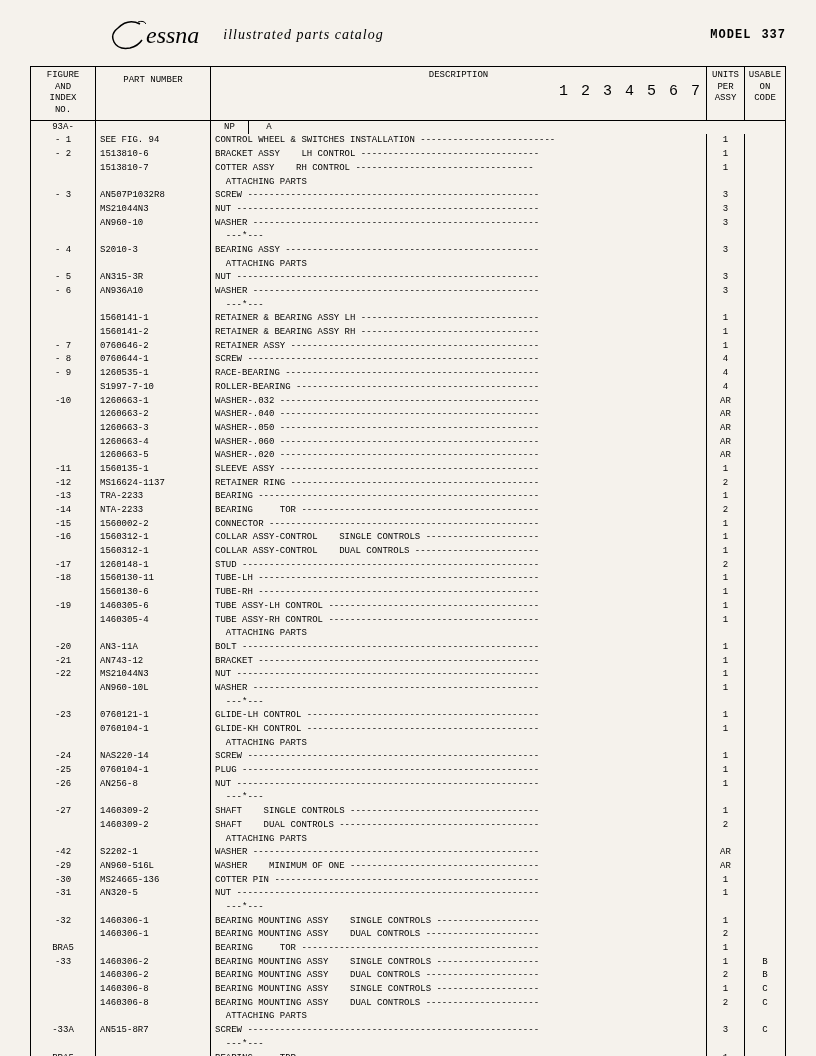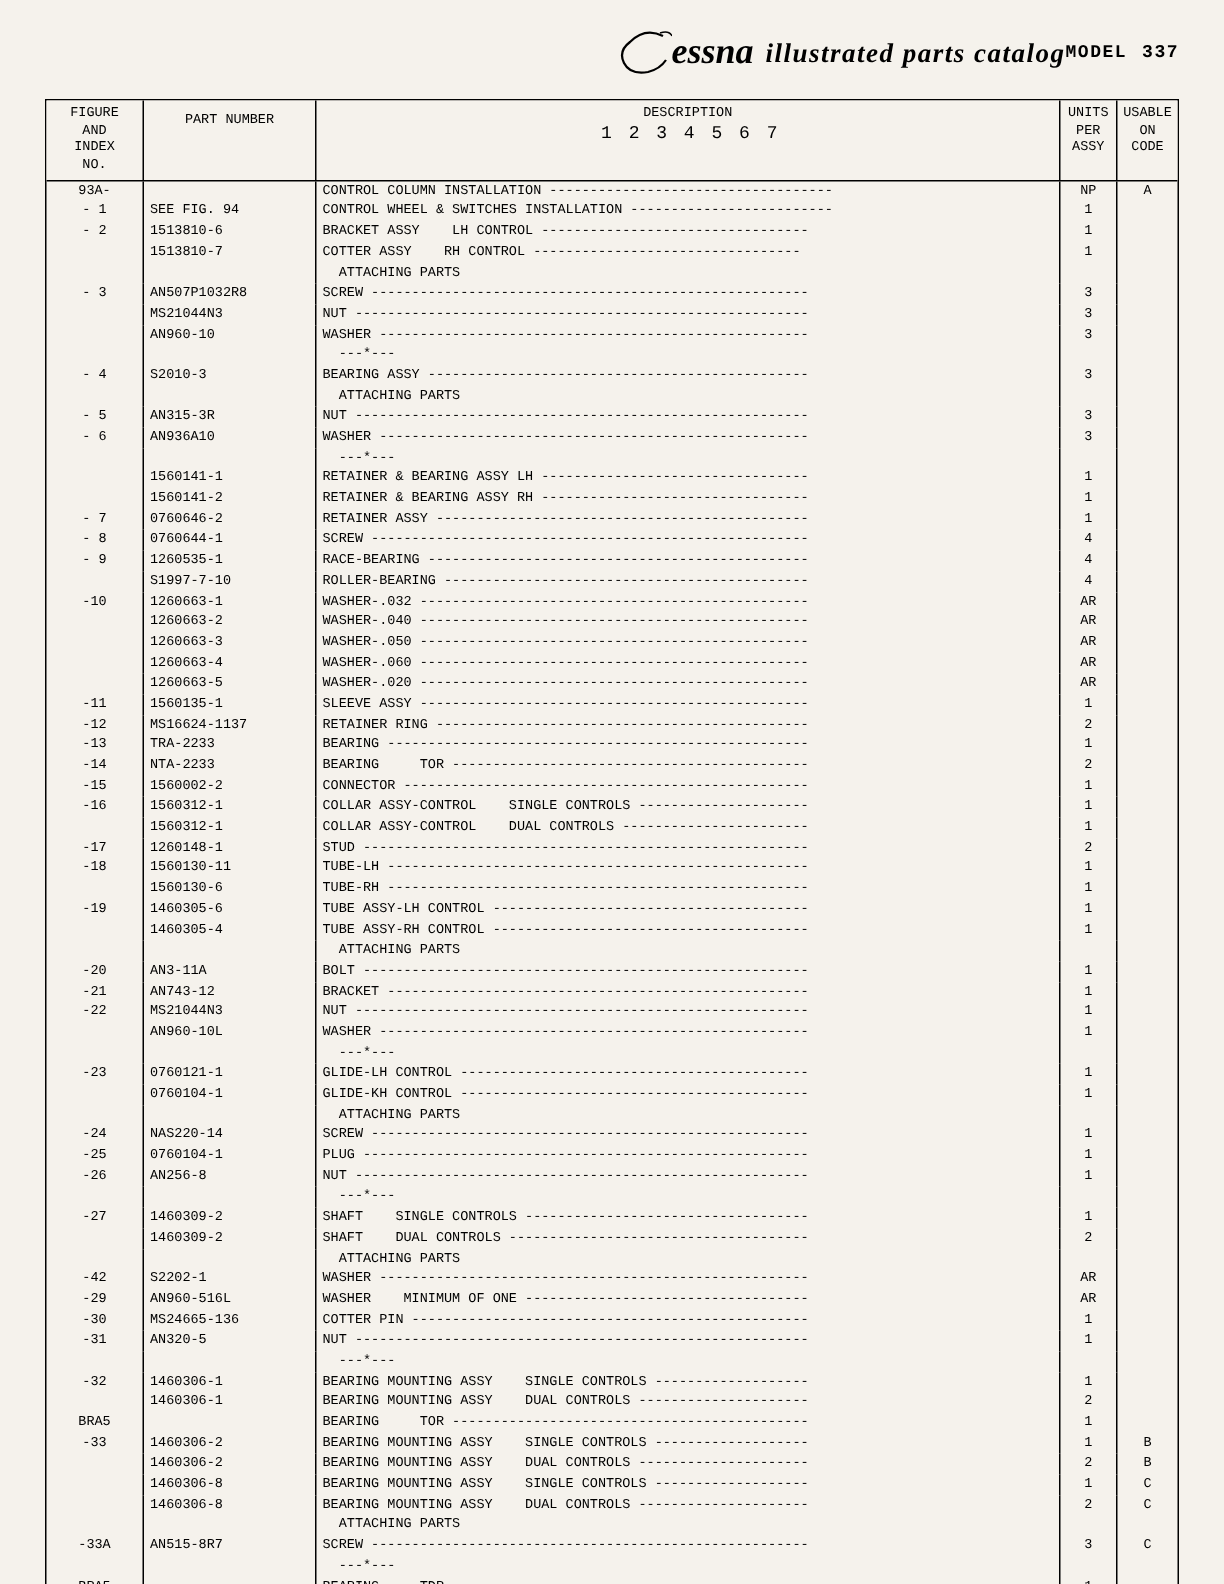--- a/index.html
+++ b/index.html
@@ -23,22 +23,21 @@
       display: flex;
       justify-content: space-between;
       align-items: center;
       margin-bottom: 12px;
       padding-bottom: 4px;
     }
     .logo-area {
       display: flex;
       align-items: center;
       flex: 1;
-      justify-content: flex-end;
-      font-weight: bold;
+      justify-content: flex-start;
     }
     .logo-italic {
       font-family: Georgia, serif;
       font-size: 24px;
       font-style: italic;
     }
     .catalog-text {
       font-size: 11px;
       letter-spacing: 1px;
       margin-left: 10px;
@@ -96,23 +95,23 @@
     }
     .col-usable {
       width: 40px;
       min-width: 40px;
       padding: 3px 2px;
       text-align: center;
       font-size: 9px;
       line-height: 1.3;
     }
     .desc-numbers {
-      font-size: 12px;
+      font-size: 15px;
       letter-spacing: 2px;
-      text-align: center;
+      text-align: right;
       padding-left: 4px;
     }
     .table-body {
       font-size: 9px;
     }
     .table-row {
       display: flex;
       border-bottom: none;
       min-height: 12px;
     }
@@ -162,21 +161,21 @@
   <div class="header">
     <div style="width:80px;"></div>
     <div class="logo-area">
       <div class="logo-wrapper">
 
         <svg width="36" height="30" viewBox="0 0 36 30">
           <path d="M30,4 Q18,-2 8,8 Q0,14 4,22 Q8,30 20,28 Q28,26 32,20" stroke="#000" stroke-width="1.5" fill="none"></path>
           <path d="M28,2 Q34,0 36,4" stroke="#000" stroke-width="1" fill="none"></path>
         </svg>
         <span class="logo-italic">essna</span>
-        <span class="catalog-text" style="font-style:italic; font-family: Georgia, serif; font-size:18px; margin-left:8px;">illustrated parts catalog</span>
+        <span class="catalog-text" style="font-style:italic; font-family: Georgia, serif; font-size:14px; margin-left:24px;">illustrated parts catalog</span>
       </div>
     </div>
     <div style="text-align:right; white-space:nowrap;">
       <span class="model-text">MODEL</span>
       <span class="model-text" style="margin-left:4px;">337</span>
     </div>
   </div>
 
   <div class="table-container">
 
@@ -203,21 +202,20 @@
         <div>USABLE</div>
         <div>ON</div>
         <div>CODE</div>
       </div>
     </div>
 
     <div class="table-body" id="table-body">
     <div class="table-row">
     <div class="col-figure">93A-</div>
     <div class="col-part"></div>
-    <div class="col-desc">CONTROL COLUMN INSTALLATION -----------------------------------</div>
     <div class="col-units">NP</div>
     <div class="col-usable">A</div>
   </div>
         <div class="table-row">
     <div class="col-figure">- 1</div>
     <div class="col-part">SEE FIG. 94</div>
     <div class="col-desc">CONTROL WHEEL &amp; SWITCHES INSTALLATION -------------------------</div>
     <div class="col-units">1</div>
     <div class="col-usable"></div>
   </div>

